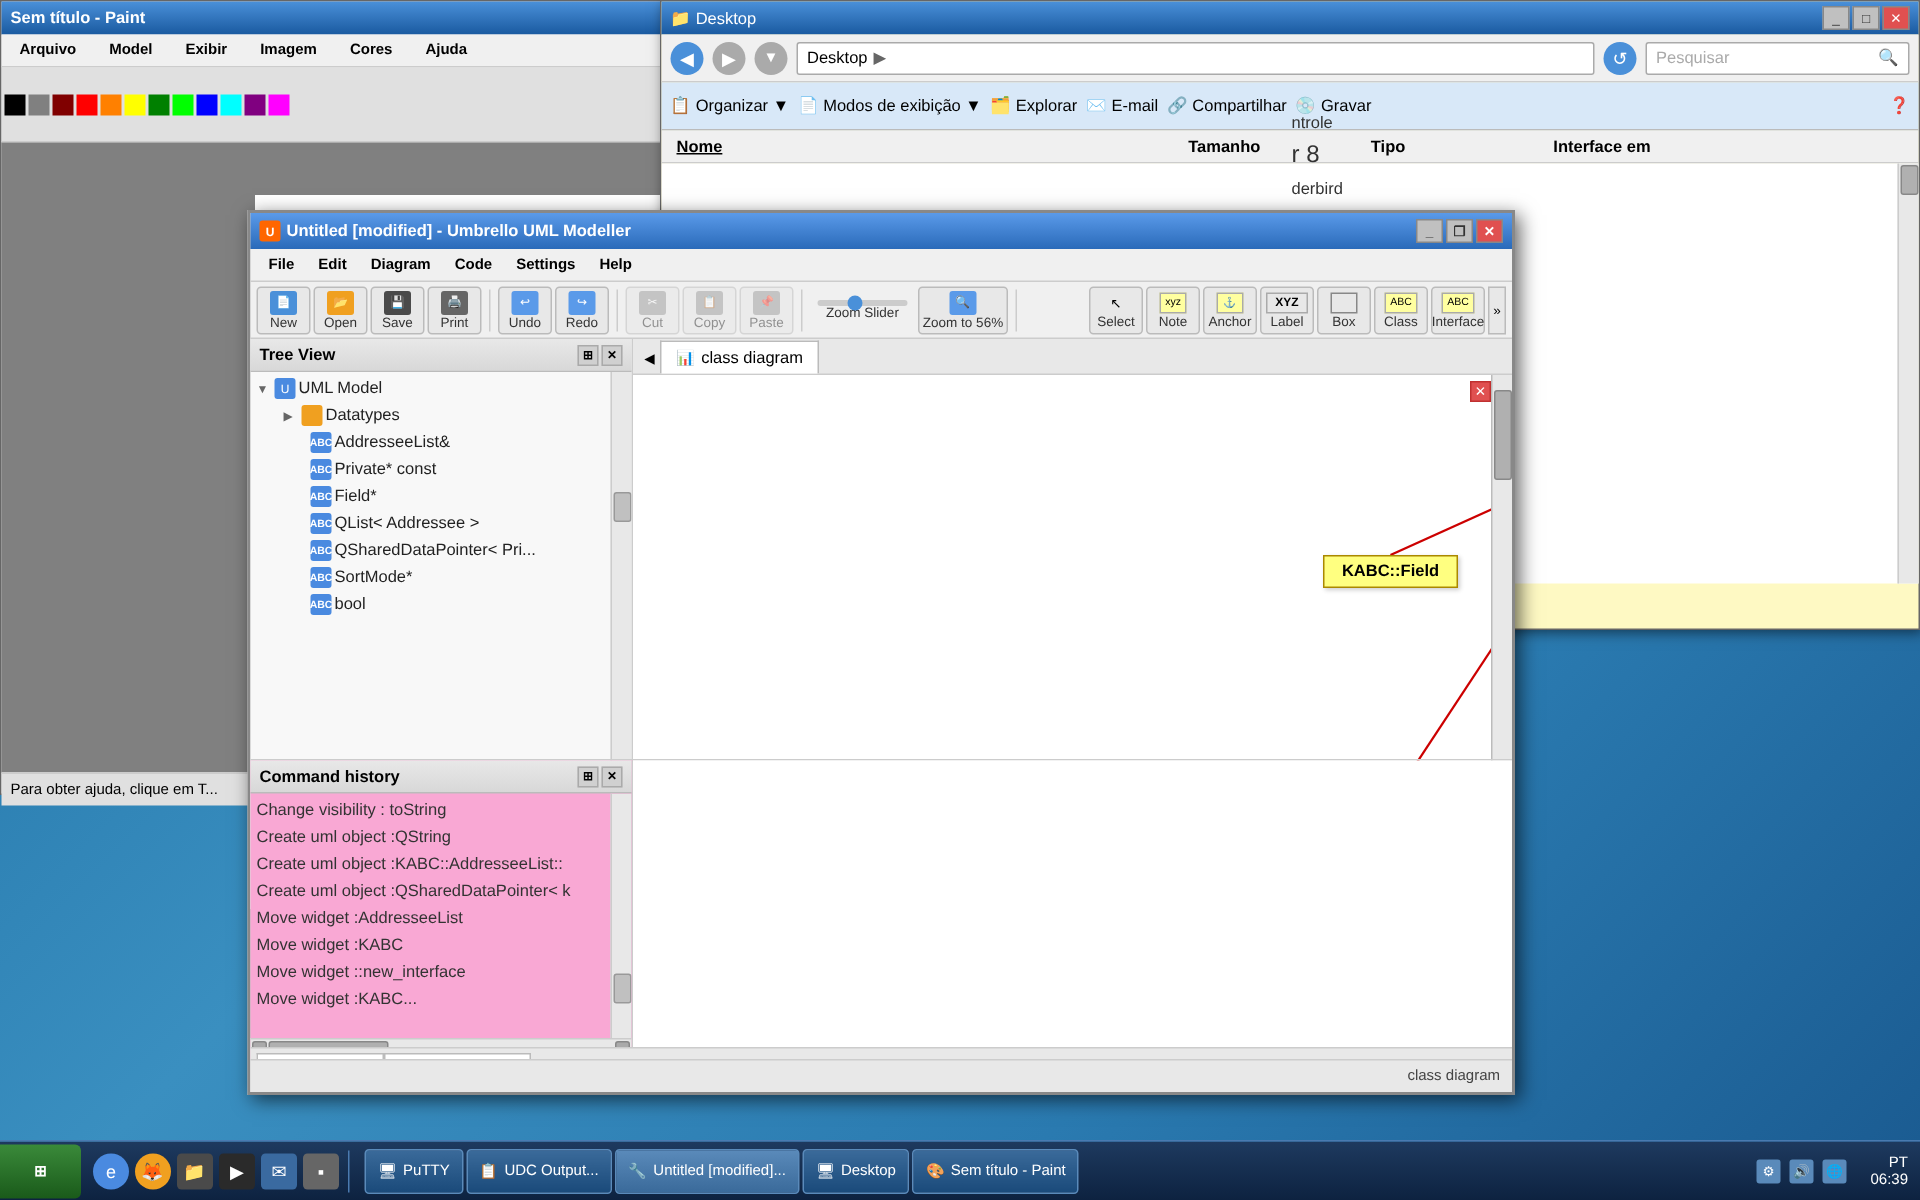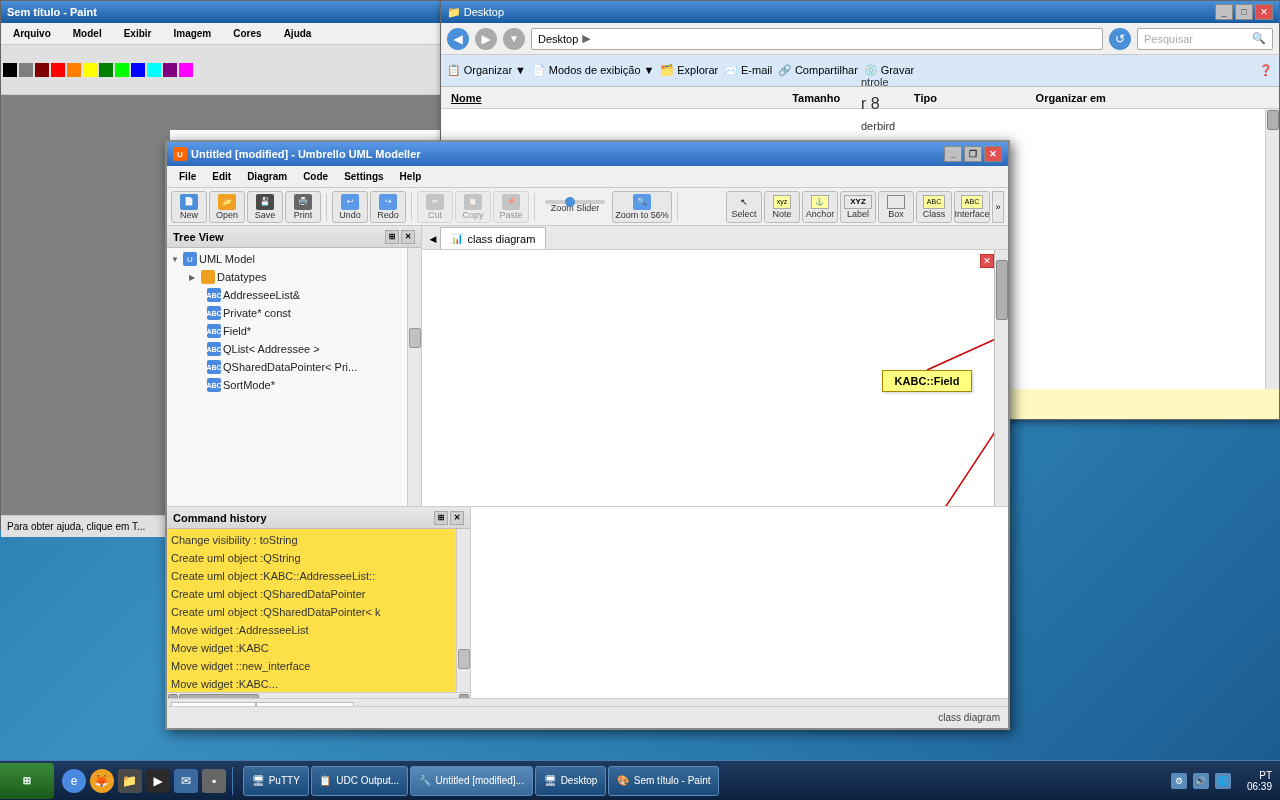--- a/index.html
+++ b/index.html
@@ -565,41 +565,41 @@
 
   <div style="height:32px; background:#f0f0f0; border-bottom:1px solid #ccc; display:flex; align-items:center; padding:0 6px; gap:6px;">
     <div style="width:22px;height:22px;background:#4a90d9;border-radius:50%;display:flex;align-items:center;justify-content:center;color:white;font-size:12px;">◀</div>
     <div style="width:22px;height:22px;background:#aaa;border-radius:50%;display:flex;align-items:center;justify-content:center;color:white;font-size:12px;">▶</div>
     <div style="width:22px;height:22px;background:#aaa;border-radius:50%;display:flex;align-items:center;justify-content:center;color:white;font-size:10px;">▼</div>
     <div style="flex:1; height:22px; background:white; border:1px solid #aaa; border-radius:2px; padding:2px 6px; display:flex; align-items:center; font-size:11px;">
       <span>Desktop</span>
       <span style="margin-left:4px;color:#666;">▶</span>
     </div>
     <div style="width:22px;height:22px;background:#4a90d9;border-radius:50%;display:flex;align-items:center;justify-content:white;color:white;font-size:12px;align-items:center;justify-content:center;">↺</div>
-    <div style="width:136px; height:22px; background:white; border:1px solid #aaa; border-radius:2px; padding:2px 6px; display:flex; align-items:center; font-size:11px; color:#aaa;">
+    <div style="width:176px; height:22px; background:white; border:1px solid #aaa; border-radius:2px; padding:2px 6px; display:flex; align-items:center; font-size:11px; color:#aaa;">
       <span>Pesquisar</span>
       <span style="margin-left:auto;">🔍</span>
     </div>
   </div>
 
   <div style="height:32px; background:#d8e8f8; border-bottom:1px solid #bbb; display:flex; align-items:center; padding:0 6px; gap:6px; font-size:11px;">
     <span style="cursor:pointer;">📋 <span>Organizar</span> ▼</span>
     <span style="cursor:pointer;">📄 <span>Modos de exibição</span> ▼</span>
     <span style="cursor:pointer;">🗂️ <span>Explorar</span></span>
     <span style="cursor:pointer;">✉️ <span>E-mail</span></span>
     <span style="cursor:pointer;">🔗 <span>Compartilhar</span></span>
     <span style="cursor:pointer;">💿 <span>Gravar</span></span>
     <span style="margin-left:auto;">❓</span>
   </div>
 
   <div style="height:22px; background:#f0f0f0; border-bottom:1px solid #ccc; display:flex; align-items:center; padding:0 4px; gap:0; font-size:11px; font-weight:bold;">
     <span style="flex:3; padding:0 6px;text-decoration:underline;">Nome</span>
     <span style="flex:1; padding:0 6px;">Tamanho</span>
     <span style="flex:1; padding:0 6px;">Tipo</span>
-    <span style="flex:2; padding:0 6px;">Organizar em</span>
+    <span style="flex:2; padding:0 6px;">Interface em</span>
     <div style="width:14px;"></div>
   </div>
 
   <div style="flex:1; background:white; height:280px; display:flex;">
     <div style="flex:1;"></div>
     <div style="width:14px; background:#e8e8e8; border-left:1px solid #ccc;">
       <div style="width:12px;height:20px;background:#b0b0b0;border:1px solid #888;border-radius:2px;margin:1px auto;"></div>
     </div>
   </div>
 
@@ -801,20 +801,26 @@
               <span class="tree-text">QSharedDataPointer&lt; Pri...</span>
             </div>
 
             <div class="tree-item">
               <span class="tree-indent"></span>
               <span class="tree-indent"></span>
               <span class="tree-node-icon icon-abc">ABC</span>
               <span class="tree-text">SortMode*</span>
             </div>
 
+            <div class="tree-item">
+              <span class="tree-indent"></span>
+              <span class="tree-indent"></span>
+              <span class="tree-node-icon icon-abc">ABC</span>
+              <span class="tree-text">bool</span>
+            </div>
           </div>
         </div>
 
         <div style="width:14px;background:#e8e8e8;border-left:1px solid #ccc;position:relative;">
           <div style="width:12px;height:20px;background:#c0c0c0;border:1px solid #999;border-radius:2px;position:absolute;top:80px;left:1px;"></div>
         </div>
       </div>
     </div>
 
     <div class="diagram-area">
@@ -863,34 +869,33 @@
         <div class="v-scrollbar">
           <div class="v-scroll-thumb"></div>
         </div>
         <div class="diagram-scrollbar-corner"></div>
       </div>
     </div>
   </div>
 
   <div style="position:absolute;bottom:22px;left:0;right:0;height:200px;display:flex;border-top:1px solid #ccc;">
 
-    <div style="width:304px;background:#fde047;border-right:1px solid #ccc;display:flex;flex-direction:column;">
+    <div style="width:255px;background:#f9a8d4;border-right:1px solid #ccc;display:flex;flex-direction:column;">
       <div class="panel-header">
         <span>Command history</span>
         <div class="panel-header-icons">
           <div class="panel-icon-btn">⊞</div>
           <div class="panel-icon-btn">✕</div>
         </div>
       </div>
       <div style="flex:1;overflow:hidden;display:flex;">
         <div style="flex:1;font-size:11px;padding:2px 4px;overflow:hidden;">
           <div class="cmd-item">Change visibility : toString</div>
           <div class="cmd-item">Create uml object :QString</div>
           <div class="cmd-item">Create uml object :KABC::AddresseeList::</div>
-          <div class="cmd-item">Create uml object :QSharedDataPointer</div>
           <div class="cmd-item">Create uml object :QSharedDataPointer&lt; k</div>
           <div class="cmd-item">Move widget :AddresseeList</div>
           <div class="cmd-item">Move widget :KABC</div>
           <div class="cmd-item">Move widget ::new_interface</div>
           <div class="cmd-item">Move widget :KABC...</div>
         </div>
         <div style="width:14px;background:#e8e8e8;border-left:1px solid #ccc;position:relative;">
           <div style="width:12px;height:20px;background:#c0c0c0;border:1px solid #999;border-radius:2px;position:absolute;top:120px;left:1px;"></div>
         </div>
       </div>

